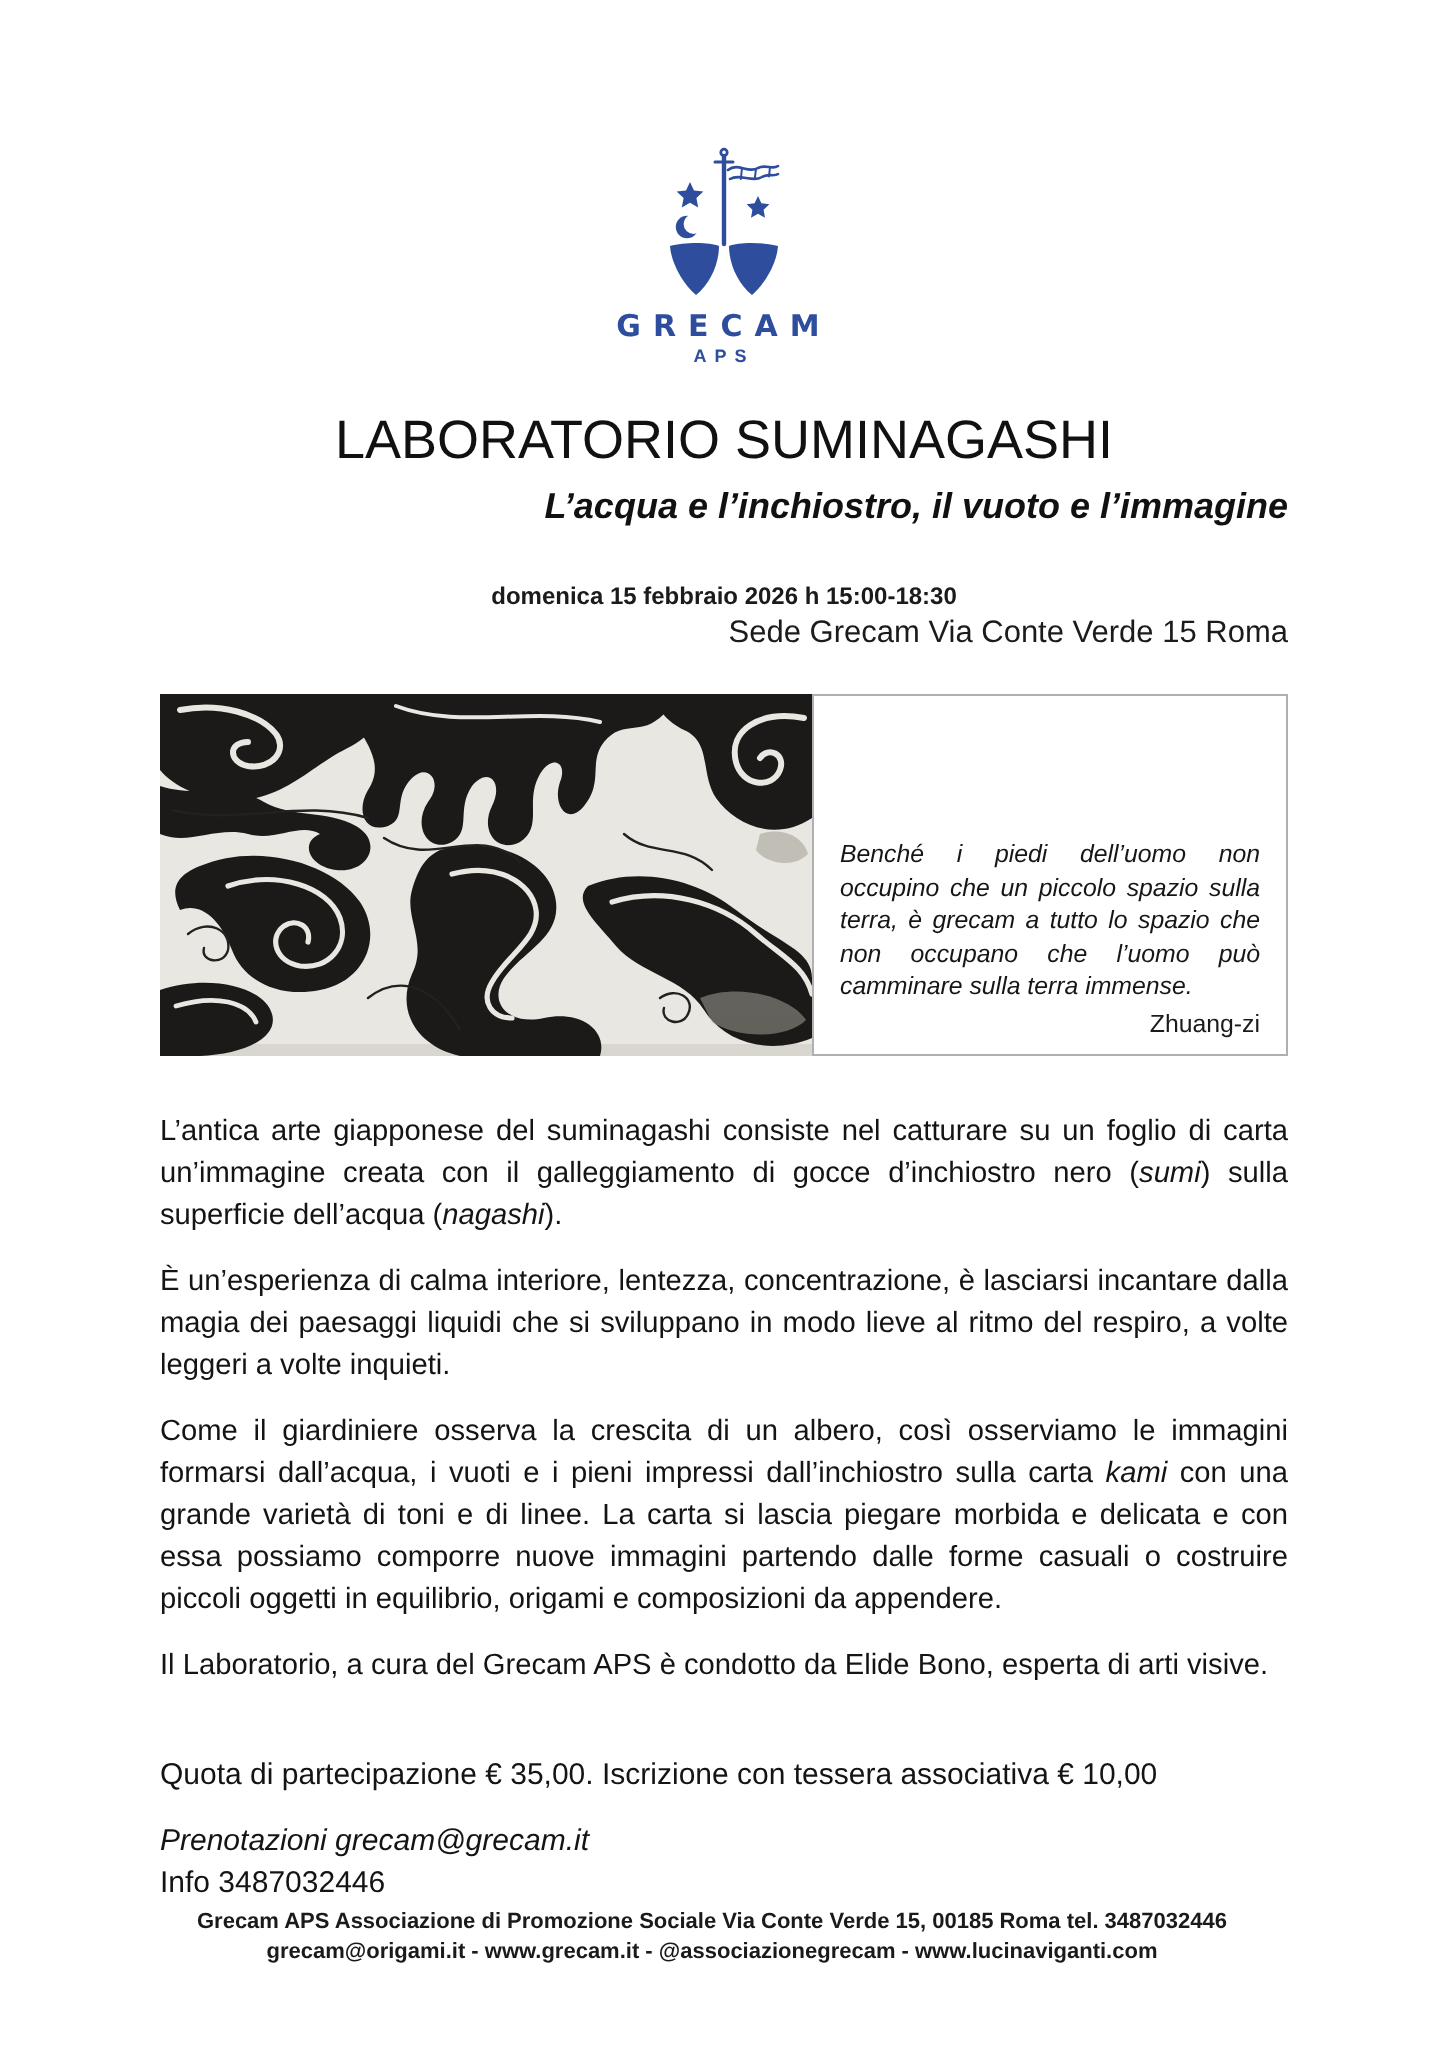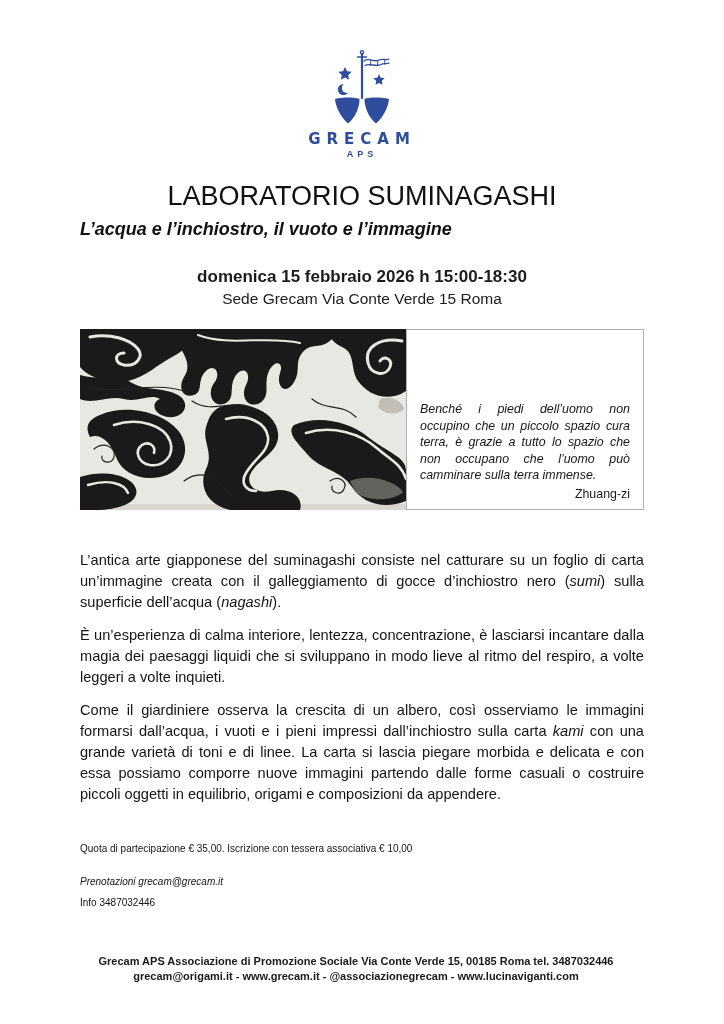--- a/index.html
+++ b/index.html
@@ -5,65 +5,65 @@
   * { margin:0; padding:0; box-sizing:border-box; }
   html,body { background:#ffffff; }
   body { font-family:"Liberation Sans", sans-serif; color:#1b1b1b; }
   .page {
     position:relative; width:724px; height:1024px; margin:0 auto;
     background:#ffffff; overflow:hidden;
   }
   .content { padding:0 80px; }
 
   
-  .logo-wrap { text-align:center; padding-top:48px; }
+  .logo-wrap { text-align:center; padding-top:72px; }
   .logo-wrap svg { display:block; margin:0 auto; }
   .logo-org {
     display:block; color:#2e4d9c; font-size:15px; letter-spacing:6px;
     font-weight:bold; margin-top:2px; font-family:"DejaVu Sans", sans-serif;
   }
   .logo-aps {
     display:block; color:#2e4d9c; font-size:9px; letter-spacing:4px;
     font-weight:bold; margin-top:1px; font-family:Liberation Sans, sans-serif;
   }
 
   
   .title {
     text-align:center; font-size:27px; font-weight:normal;
     letter-spacing:0px; margin-top:22px; color:#111;
   }
   .subtitle {
-    text-align:left; font-size:18px; font-style:italic; font-weight:bold;
+    text-align:right; font-size:18px; font-style:italic; font-weight:bold;
     margin-top:7px; color:#111;
   }
-  .date-line { text-align:center; font-size:17px; font-weight:bold; margin-top:27px; }
-  .venue-line { text-align:center; font-size:15.5px; margin-top:3px; }
+  .date-line { text-align:center; font-size:12px; font-weight:bold; margin-top:27px; }
+  .venue-line { text-align:right; font-size:15.5px; margin-top:3px; }
 
   
   .media-row { display:flex; margin-top:21px; height:181px; }
   .marbled { width:326px; height:181px; flex:0 0 326px; }
   .quote-box {
     flex:1; border:1px solid #b0b0b0; background:#fff;
     display:flex; flex-direction:column; justify-content:flex-end;
     padding:10px 13px 8px 13px;
   }
   .quote-text {
     font-size:12.4px; line-height:16.6px; font-style:italic;
     text-align:justify; color:#161616;
   }
   .quote-attr { font-size:12.4px; font-weight:normal; text-align:right; margin-top:3px; }
 
   
-  .body-text { margin-top:40px; }
+  .body-text { margin-top:28px; }
   .body-text p {
     font-size:14.6px; line-height:21px; text-align:justify; margin-bottom:12px;
     color:#141414;
   }
   .body-text p em { font-style:italic; }
-  .fee-block p { font-size:10px; line-height:21px; color:#141414; }
+  .fee-block p { font-size:15px; line-height:21px; color:#141414; }
   .fee-block .quota { margin-top:33px; }
   .fee-block .preno { margin-top:12px;font-style:italic; }
   .fee-block .info  { }
 
   
   .footer {
     position:absolute; left:0; right:12px; bottom:40px; text-align:center;
     font-size:11px; line-height:15px; font-weight:bold; color:#1a1a1a;
   }
 </style>
@@ -135,29 +135,30 @@
         <g stroke="#22211f" fill="none" stroke-width="1.2" stroke-linecap="round">
           <path d="M6 58 C40 66 70 52 104 62"></path>
           <path d="M112 72 C136 88 158 64 180 84"></path>
           <path d="M232 70 C246 82 262 74 276 88"></path>
           <path d="M104 152 C122 138 140 150 150 168"></path>
           <path d="M250 152 c8 -6 18 0 14 8 c-3 7 -14 4 -12 -3"></path>
           <path d="M14 120 c10 -8 22 -2 20 8 c-2 8 -14 6 -12 -1"></path>
         </g>
       </svg>
       <div class="quote-box">
-        <div class="quote-text">Benché i piedi dell’uomo non occupino che un piccolo spazio cura terra, è grazie a tutto lo spazio che non occupano che l’uomo può camminare sulla terra immense.</div>
+        <div class="quote-text">Benché i piedi dell’uomo non occupino che un piccolo spazio sulla terra, è grecam a tutto lo spazio che non occupano che l’uomo può camminare sulla terra immense.</div>
         <div class="quote-attr">Zhuang-zi</div>
       </div>
     </div>
 
     <div class="body-text">
       <p><span>L’antica arte giapponese del suminagashi consiste nel catturare su un foglio di carta un’immagine creata con il galleggiamento di gocce d’inchiostro nero (</span><em>sumi</em><span>) sulla superficie dell’acqua (</span><em>nagashi</em><span>).</span></p>
       <p>È un’esperienza di calma interiore, lentezza, concentrazione, è lasciarsi incantare dalla magia dei paesaggi liquidi che si sviluppano in modo lieve al ritmo del respiro, a volte leggeri a volte inquieti.</p>
       <p><span>Come il giardiniere osserva la crescita di un albero, così osserviamo le immagini formarsi dall’acqua, i vuoti e i pieni impressi dall’inchiostro sulla carta </span><em>kami</em><span> con una grande varietà di toni e di linee. La carta si lascia piegare morbida e delicata e con essa possiamo comporre nuove immagini partendo dalle forme casuali o costruire piccoli oggetti in equilibrio, origami e composizioni da appendere.</span></p>
+      <p>Il Laboratorio, a cura del Grecam APS è condotto da Elide Bono, esperta di arti visive.</p>
     </div>
 
     <div class="fee-block">
       <p class="quota">Quota di partecipazione € 35,00. Iscrizione con tessera associativa € 10,00</p>
       <p class="preno">Prenotazioni grecam@grecam.it</p>
       <p class="info">Info 3487032446</p>
     </div>
   </div>
 
   <div class="footer">

